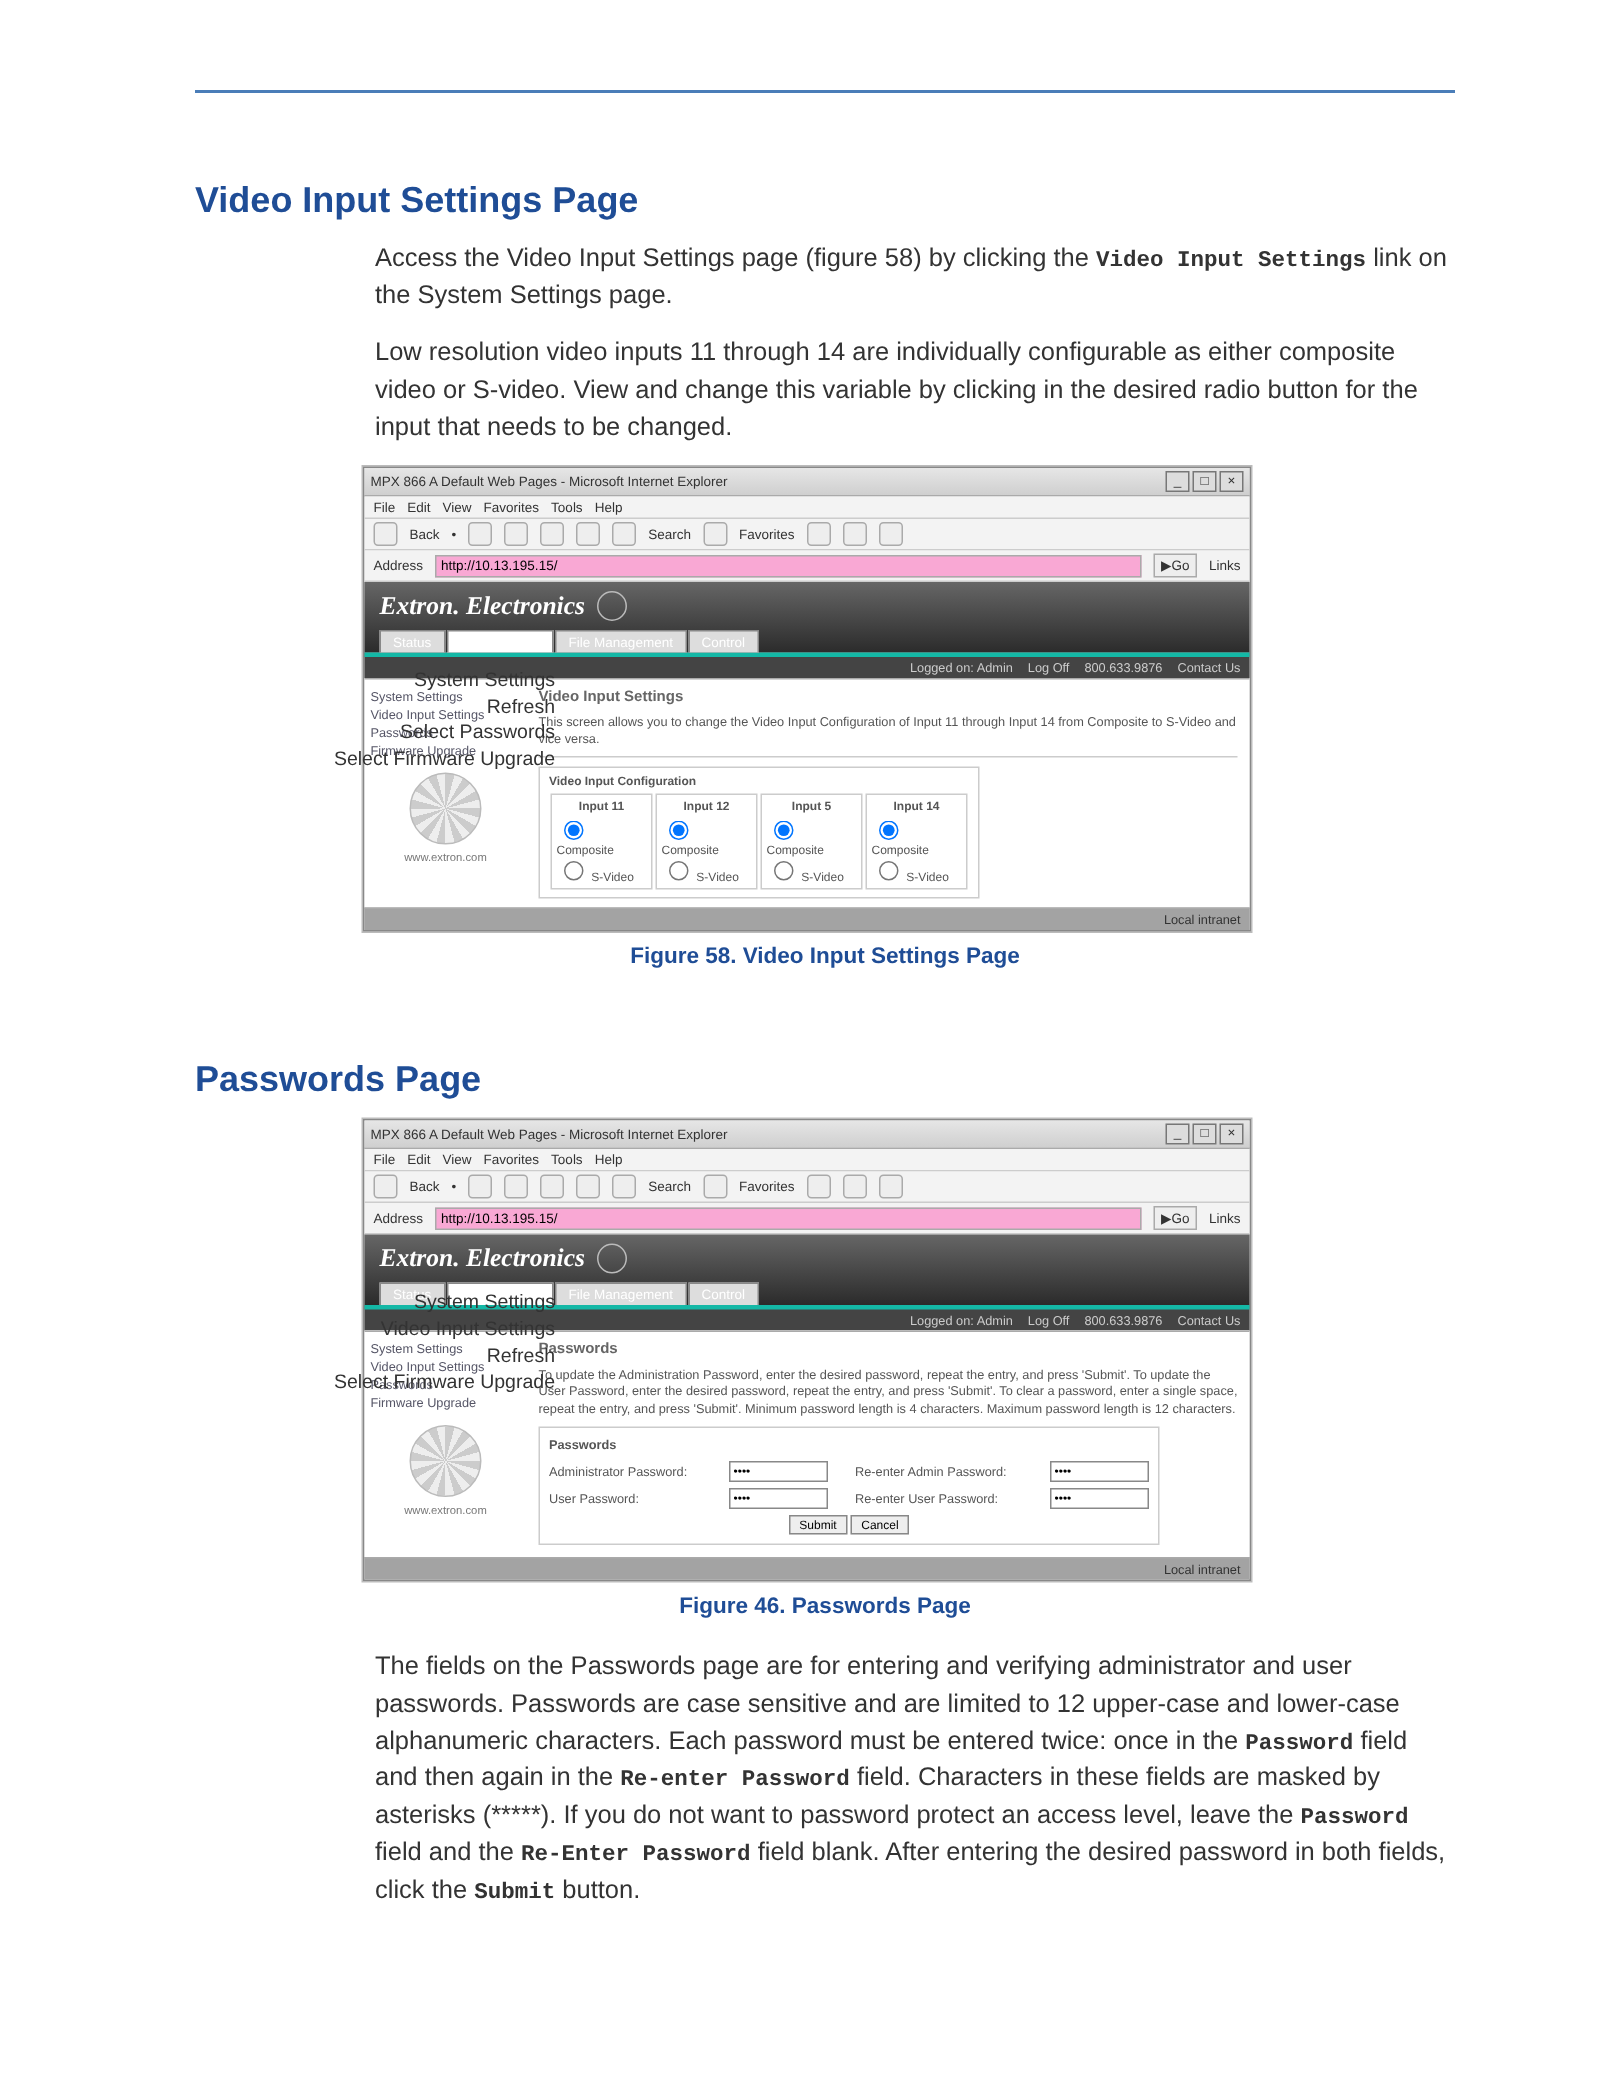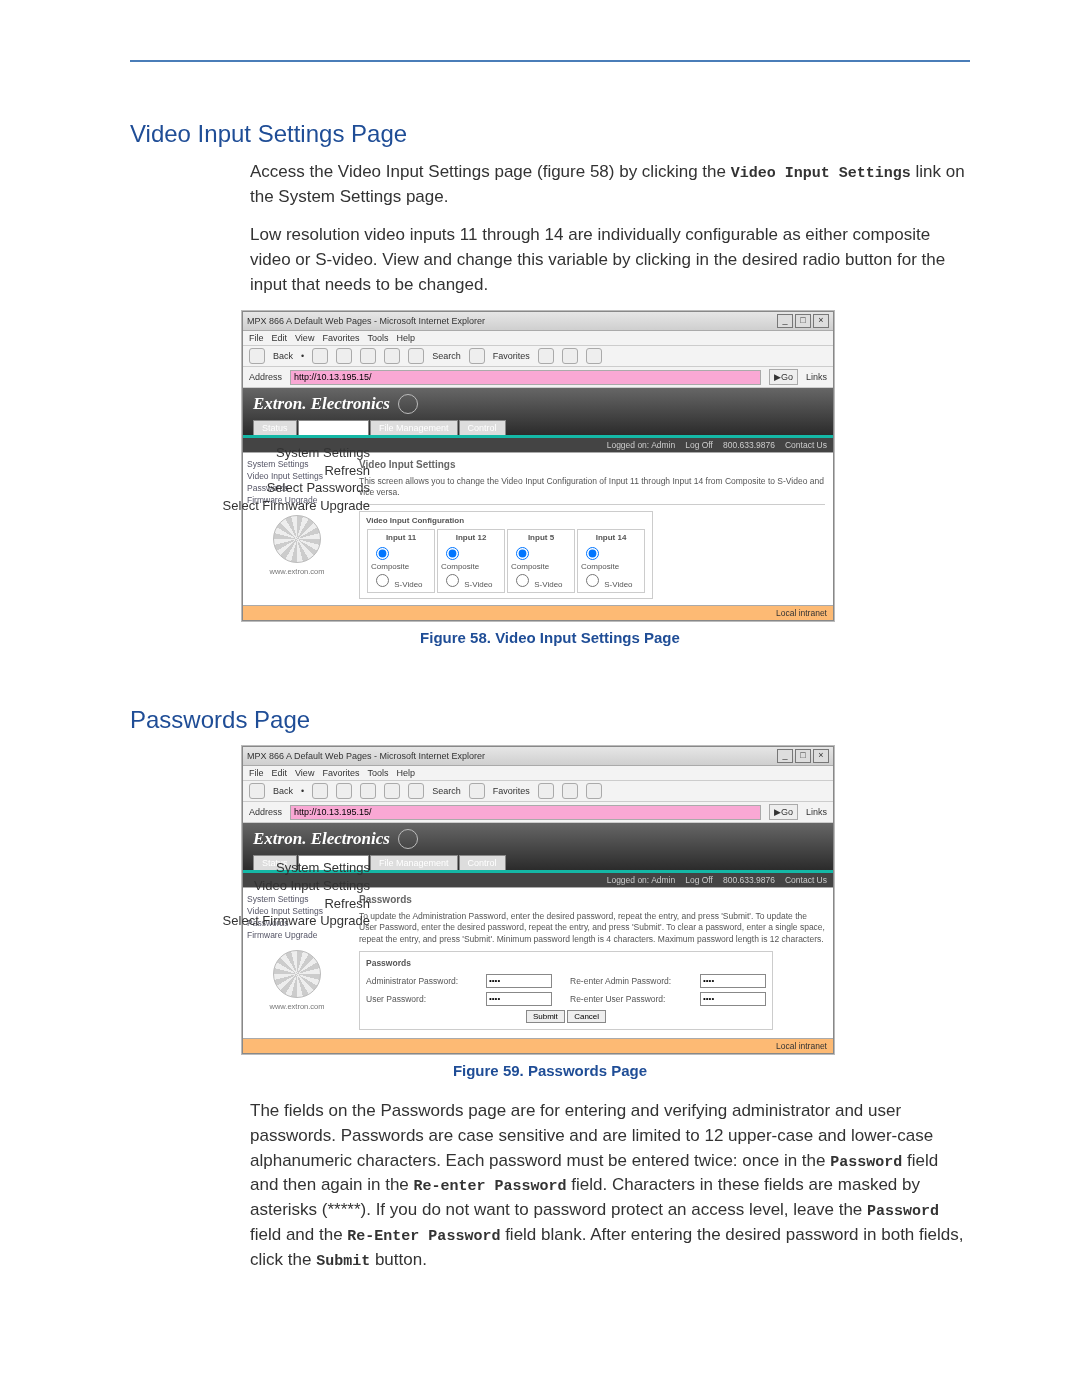--- a/index.html
+++ b/index.html
@@ -20,21 +20,21 @@
     position: absolute;
     top: 60px;
     left: 130px;
     right: 110px;
     height: 2px;
     background: #4a7db8;
   }
   h2.section-title {
     color: #1f4d96;
     font-size: 24px;
-    font-weight: normal;
+    font-weight: bold;
     margin: 60px 0 12px 0;
   }
   .body-text {
     margin: 0 0 14px 120px;
     font-size: 17px;
     line-height: 1.45;
     color: #333;
   }
   .mono {
     font-family: "Courier New", monospace;
@@ -217,21 +217,21 @@
     margin-top: 4px;
     width: 400px;
   }
   .pwd-box .row {display:flex; align-items:center; margin-bottom:4px; font-size:8.5px;}
   .pwd-box .row .lbl{width:120px;}
   .pwd-box input{width:60px; font-size:8px; border:1px solid #888; padding:0 2px; height:12px;}
   .pwd-box .row .lbl2{width:130px; margin-left:18px;}
   .pwd-box .btns {text-align:center; margin-top:2px;}
   .pwd-box .btns button{font-size:8px; padding:1px 6px; border:1px solid #888; background:#eee;}
   .status-bar {
-    background:#fdba74;
+    background:#a3a3a3;
     border-top:1px solid #aaa;
     display:flex;
     justify-content:space-between;
     padding:2px 6px;
     font-size:8.5px;
   }
   
   .callouts {
     position: absolute;
     font-size: 13px;
@@ -480,21 +480,21 @@
             </div>
           </div>
         </div>
       </div>
       <div class="status-bar">
         <span></span>
         <span>Local intranet</span>
       </div>
     </div>
   </div>
-  <div class="figure-caption">Figure 59. Passwords Page</div>
+  <div class="figure-caption">Figure 46. Passwords Page</div>
 
   <p class="body-text">
     <span>The fields on the Passwords page are for entering and verifying administrator and user passwords. Passwords are case sensitive and are limited to 12 upper-case and lower-case alphanumeric characters. Each password must be entered twice: once in the </span>
     <span class="mono">Password</span>
     <span> field and then again in the </span>
     <span class="mono">Re-enter Password</span>
     <span> field. Characters in these fields are masked by asterisks (*****). If you do not want to password protect an access level, leave the </span>
     <span class="mono">Password</span>
     <span> field and the </span>
     <span class="mono">Re-Enter Password</span>

